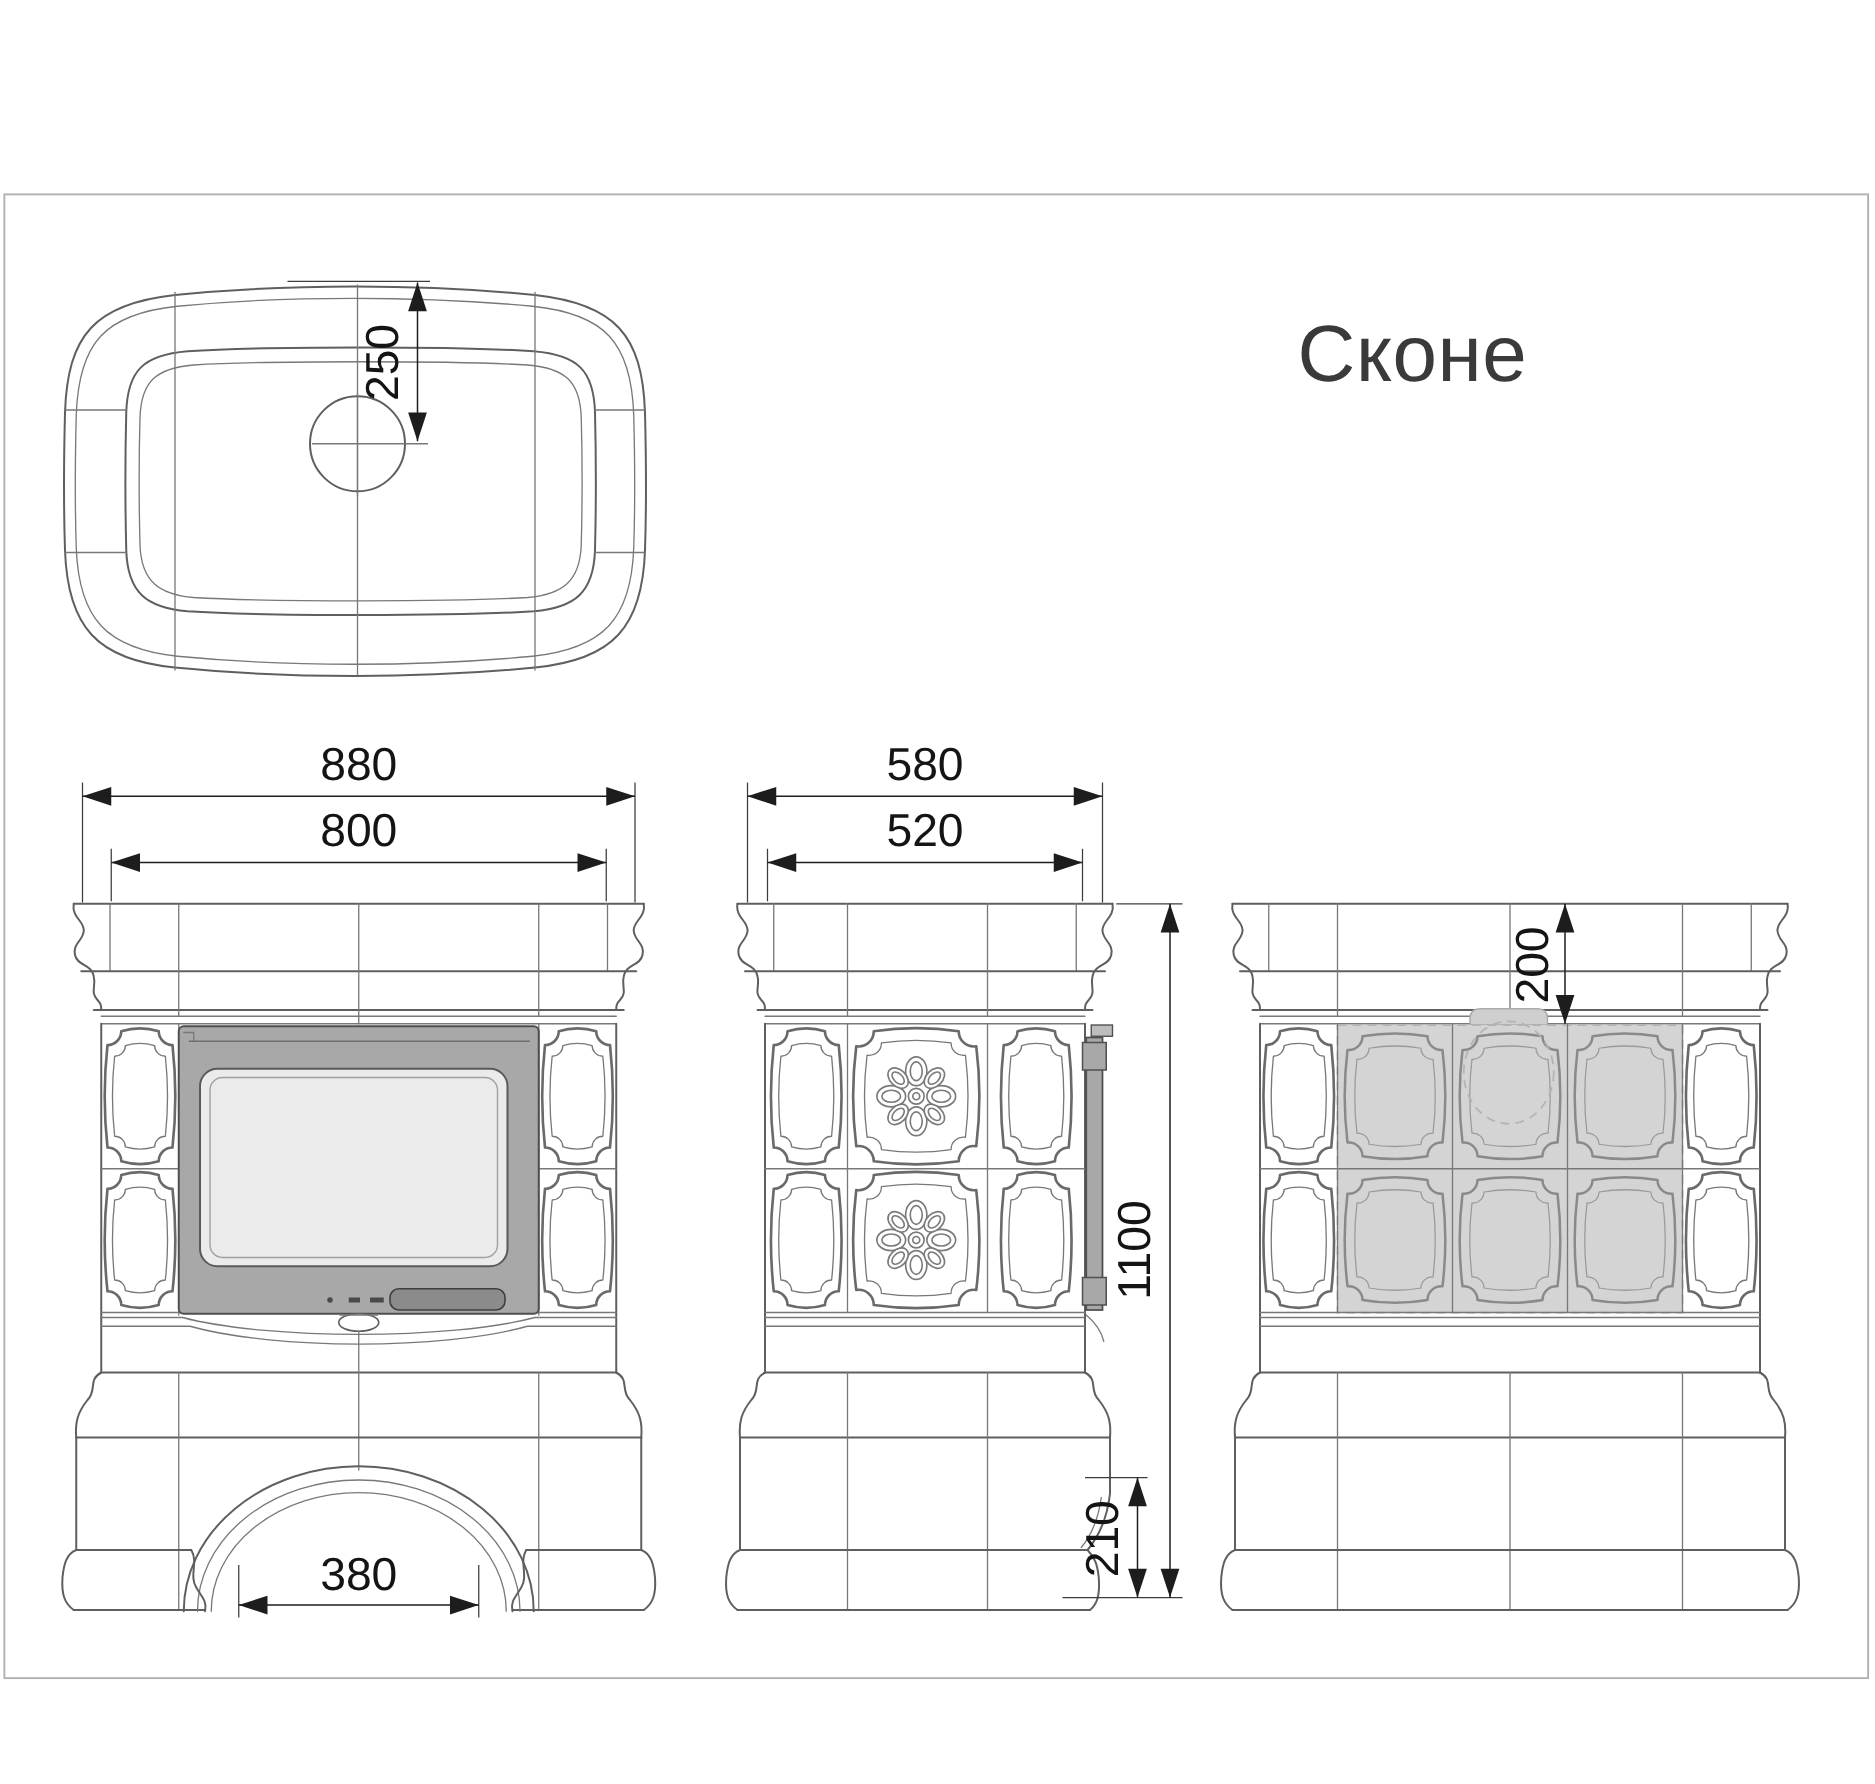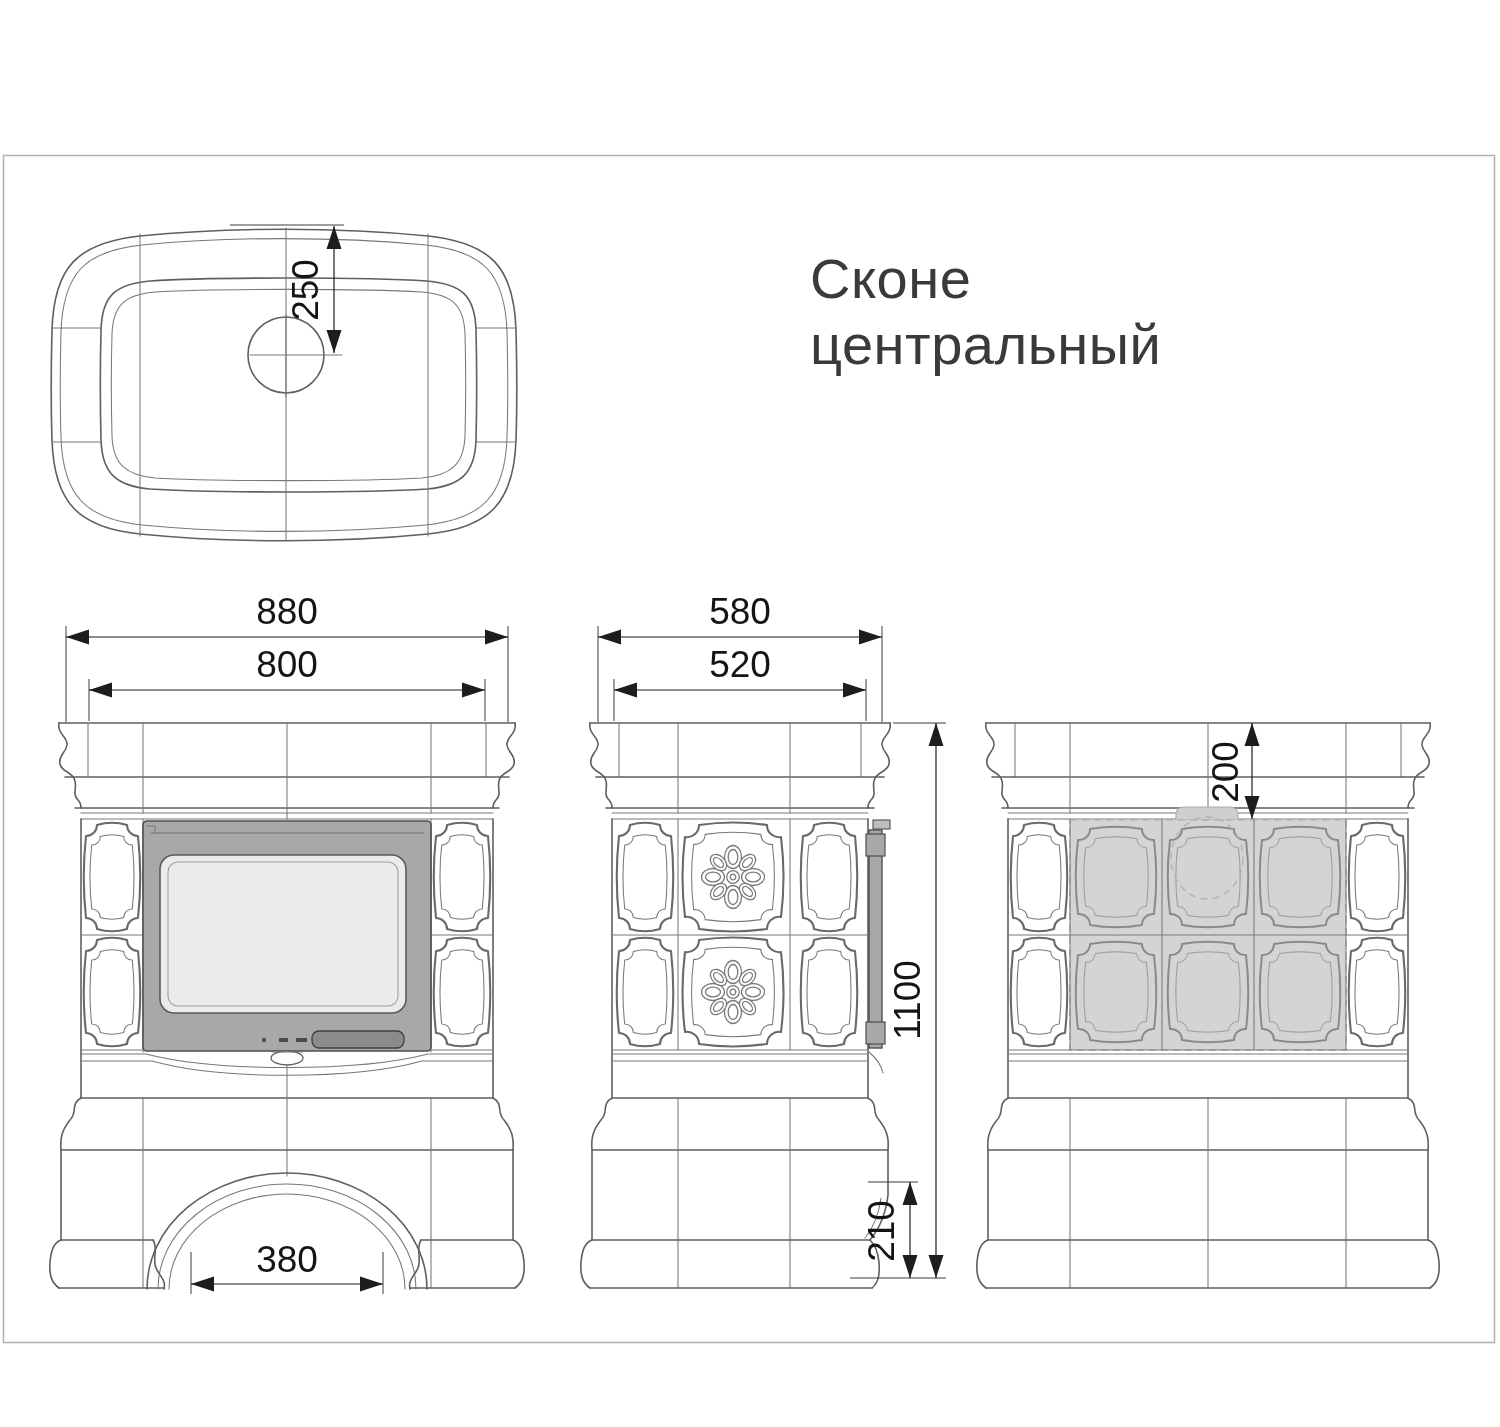--- a/index.html
+++ b/index.html
@@ -1,20 +1,20 @@
 <!DOCTYPE html>
 <html><head>
 <meta charset="utf-8">
 <style>
   html,body{margin:0;padding:0;background:#ffffff;}
   .canvas{position:relative;width:1500px;height:1427px;background:#ffffff;
           font-family:"Liberation Sans",sans-serif;overflow:hidden;}
   .canvas > svg{position:absolute;left:0;top:0;}
-  .title{position:absolute;top:246px;right:50px;width:640px;text-align:left;
-         font-size:56px;line-height:1.17;color:#3a3a3a;letter-spacing:.5px;}
+  .title{position:absolute;top:246px;right:50px;width:640px;text-align:center;
+         font-size:64px;line-height:1.17;color:#3a3a3a;letter-spacing:.5px;}
   .title span{display:block;}
   
   .ol{fill:none;stroke:#5f5f5f;stroke-width:1.6;stroke-linejoin:round;stroke-linecap:round;}
   .tl{fill:none;stroke:#787878;stroke-width:1.05;stroke-linejoin:round;stroke-linecap:round;vector-effect:non-scaling-stroke;}
   .ol2{fill:none;stroke:#6a6a6a;stroke-width:2.1;stroke-linejoin:round;vector-effect:non-scaling-stroke;}
   .olB{fill:none;stroke:#8a8a8a;stroke-width:2;stroke-linejoin:round;vector-effect:non-scaling-stroke;}
   .tlB{fill:none;stroke:#9a9a9a;stroke-width:1;stroke-linejoin:round;vector-effect:non-scaling-stroke;}
   .dim{stroke:#1d1d1d;stroke-width:1.2;fill:none;}
   .ext{stroke:#3c3c3c;stroke-width:1;fill:none;}
   .dimtxt{font-size:37px;fill:#141414;text-anchor:middle;font-family:"Liberation Sans",sans-serif;}
@@ -342,16 +342,15 @@
     </g>
     <g>
       <line class="dim" x1="1252" y1="723" x2="1252" y2="819" marker-start="url(#arr)" marker-end="url(#arr)"></line>
       <text class="dimtxt" transform="translate(1238,772) rotate(-90)">200</text>
     </g>
   </g>
 </svg>
 
 <div class="title">
   <span>Сконе</span>
-  <span>центральный</span>
 </div>
 
 </div>
 
 </body></html>

